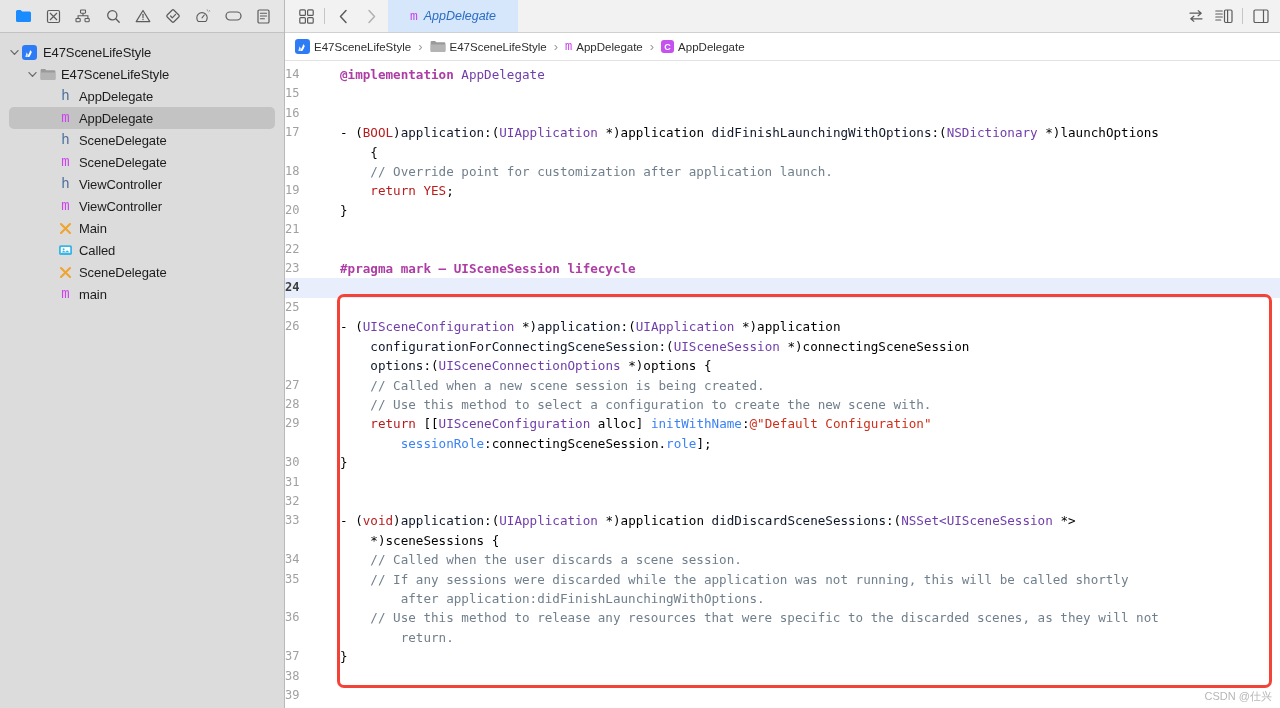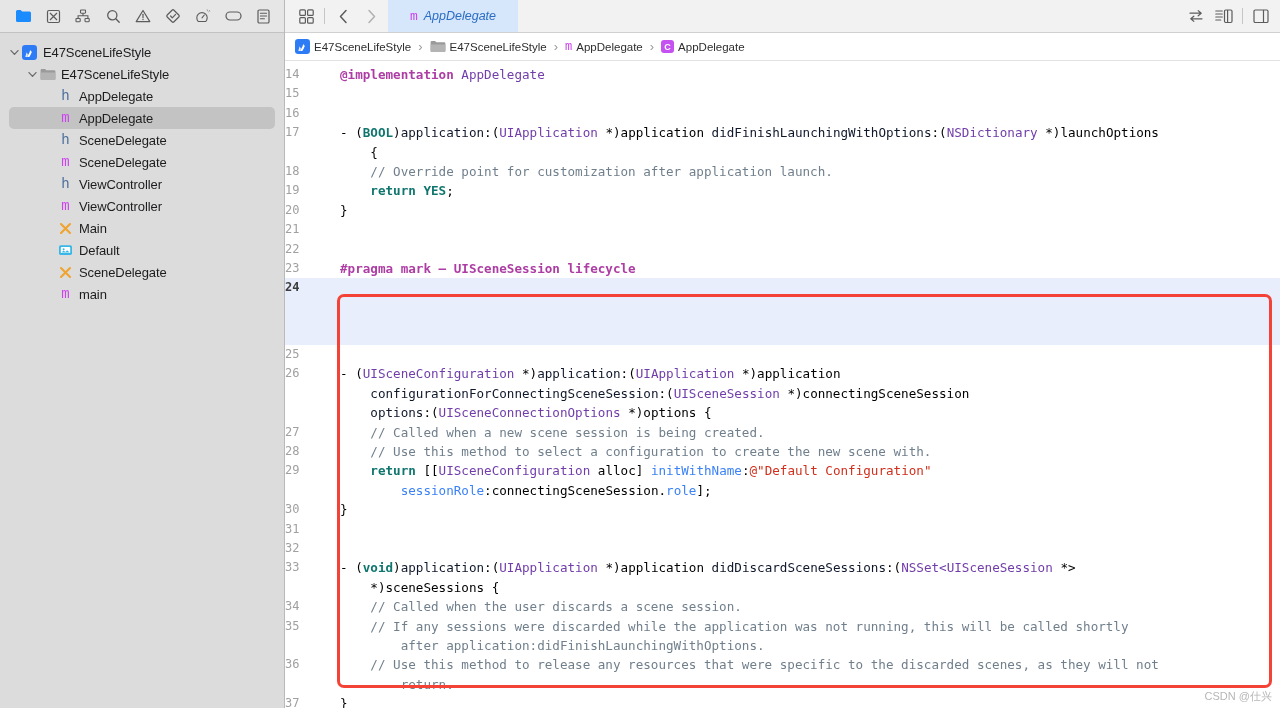--- a/index.html
+++ b/index.html
@@ -174,42 +174,42 @@
     position: relative;
     padding-top: 4px;
     white-space: pre;
   }
   .line {
     display: flex;
     align-items: flex-start;
     min-height: 19.4px;
     position: relative;
   }
-  .line.cur { background: #e8eefb; flex-direction: column; }
+  .line.cur { background: #e8eefb; }
   .ln {
     width: 47px;
     flex: 0 0 47px;
     text-align: left;
     padding-right: 9px;
     color: #a0a0a0;
     font-size: 12px;
     font-family: "DejaVu Sans Mono", monospace;
     user-select: none;
     line-height: 19.4px;
   }
   .line.cur .ln { color: #3c3c3c; font-weight: 700; }
   .src {
     flex: 1 1 auto;
     padding-left: 8px;
     line-height: 19.4px;
     white-space: pre;
     min-width: 0;
   }
   
-  .kw   { color: #0f766e; font-weight: 700; }
+  .kw   { color: #b91c1c; font-weight: 400; }
   .pre  { color: #ad3da4; font-weight: 700; }
   .typ  { color: #703daa; }
   .meth { color: #0f172a; }
   .cmt  { color: #707f8c; }
   .str  { color: #d12f1b; }
   .prop { color: #3b82f6; }
   .plain{ color: #000000; }
 
   
   .redbox {
@@ -377,21 +377,21 @@
         <div class="tree-row">
           <span class="tw empty" style="margin-left: 44px;"></span>
           <span class="t-icon">
             <svg width="16" height="14" viewBox="0 0 16 14">
               <rect x="1" y="2.3" width="13" height="9.6" rx="1.6" fill="#39b8e8"></rect>
               <rect x="2.8" y="4.1" width="9.4" height="6" rx="0.9" fill="#ffffff"></rect>
               <circle cx="5.6" cy="6.2" r="1" fill="#39b8e8"></circle>
               <path d="M3.4 9.6l2.3-2.1 1.7 1.5 1.7-1.8 2.5 2.4z" fill="#39b8e8"></path>
             </svg>
           </span>
-          <span class="t-label">Default</span>
+          <span class="t-label">Called</span>
         </div>
         <div class="tree-row">
           <span class="tw empty" style="margin-left: 44px;"></span>
           <span class="t-icon">
             <svg width="15" height="15" viewBox="0 0 15 15">
               <path d="M3 3l9 9M12 3l-9 9" stroke="#f0a32e" stroke-width="2.1" stroke-linecap="round"></path>
             </svg>
           </span>
           <span class="t-label">SceneDelegate</span>
         </div>

